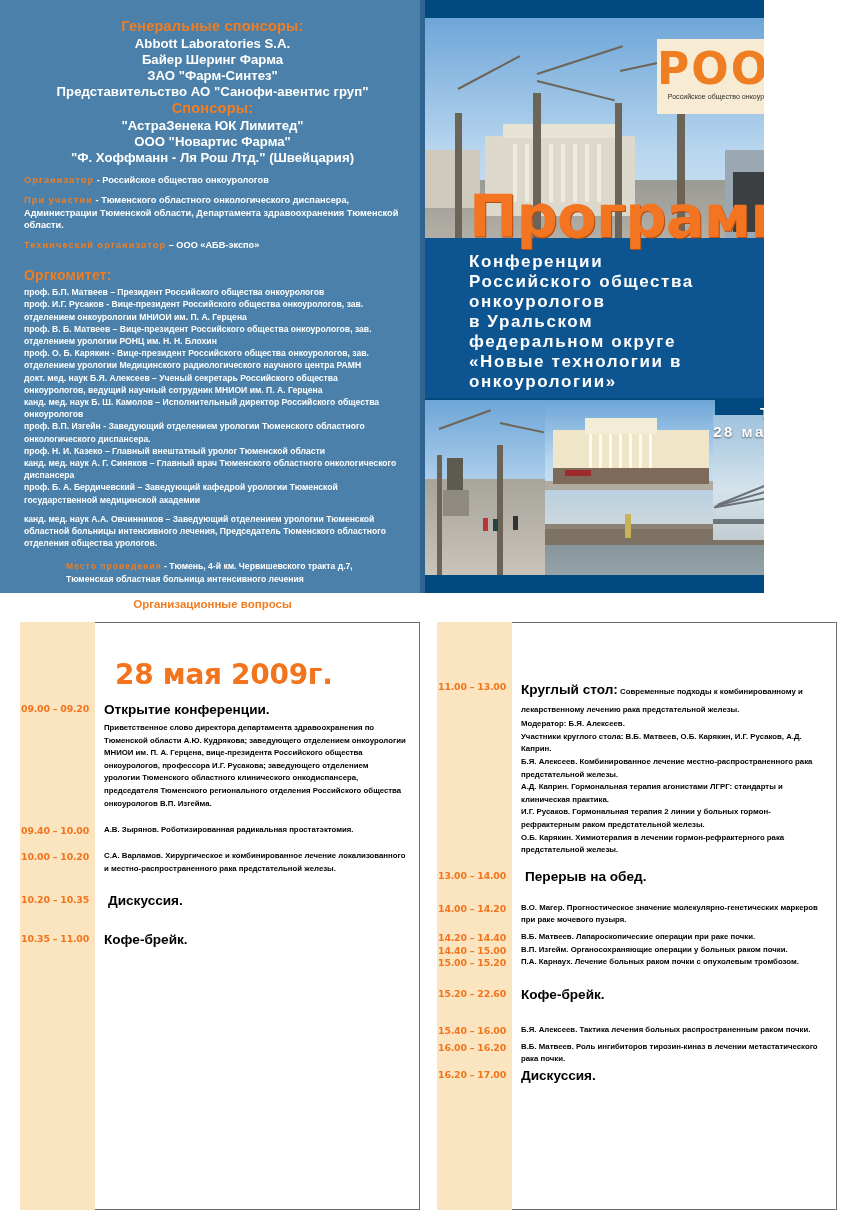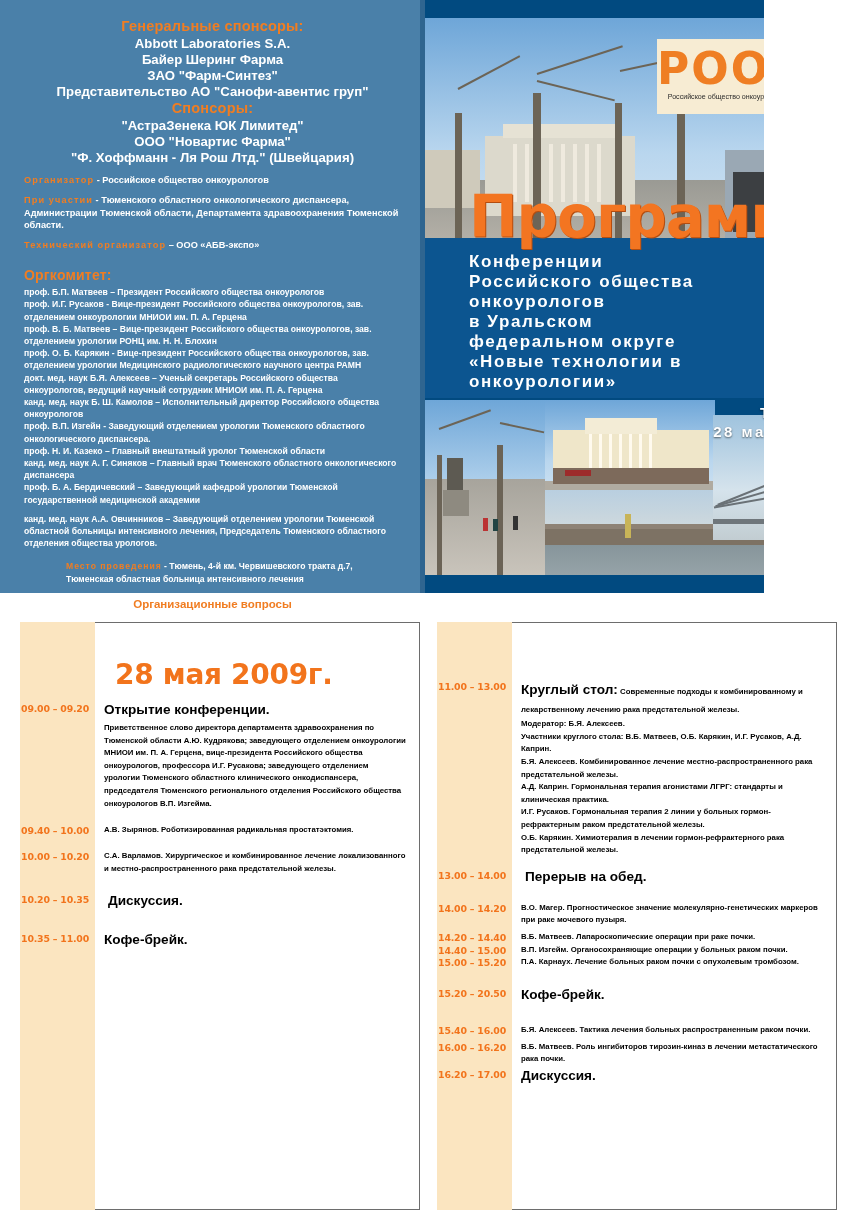--- a/index.html
+++ b/index.html
@@ -410,21 +410,21 @@
       </div>
 
       <div class="row" style="margin-bottom:18px;">
         <div class="time">15.00 – 15.20</div>
         <div class="body">
           <div class="small">П.А. Карнаух. Лечение больных раком почки с опухолевым тромбозом.</div>
         </div>
       </div>
 
       <div class="row" style="margin-bottom:20px;">
-        <div class="time">15.20 – 20.50</div>
+        <div class="time">15.20 – 22.60</div>
         <div class="body">
           <div class="big">Кофе-брейк.</div>
         </div>
       </div>
 
       <div class="row" style="margin-bottom:4px;">
         <div class="time">15.40 – 16.00</div>
         <div class="body">
           <div class="small">Б.Я. Алексеев. Тактика лечения больных распространенным раком почки.</div>
         </div>

